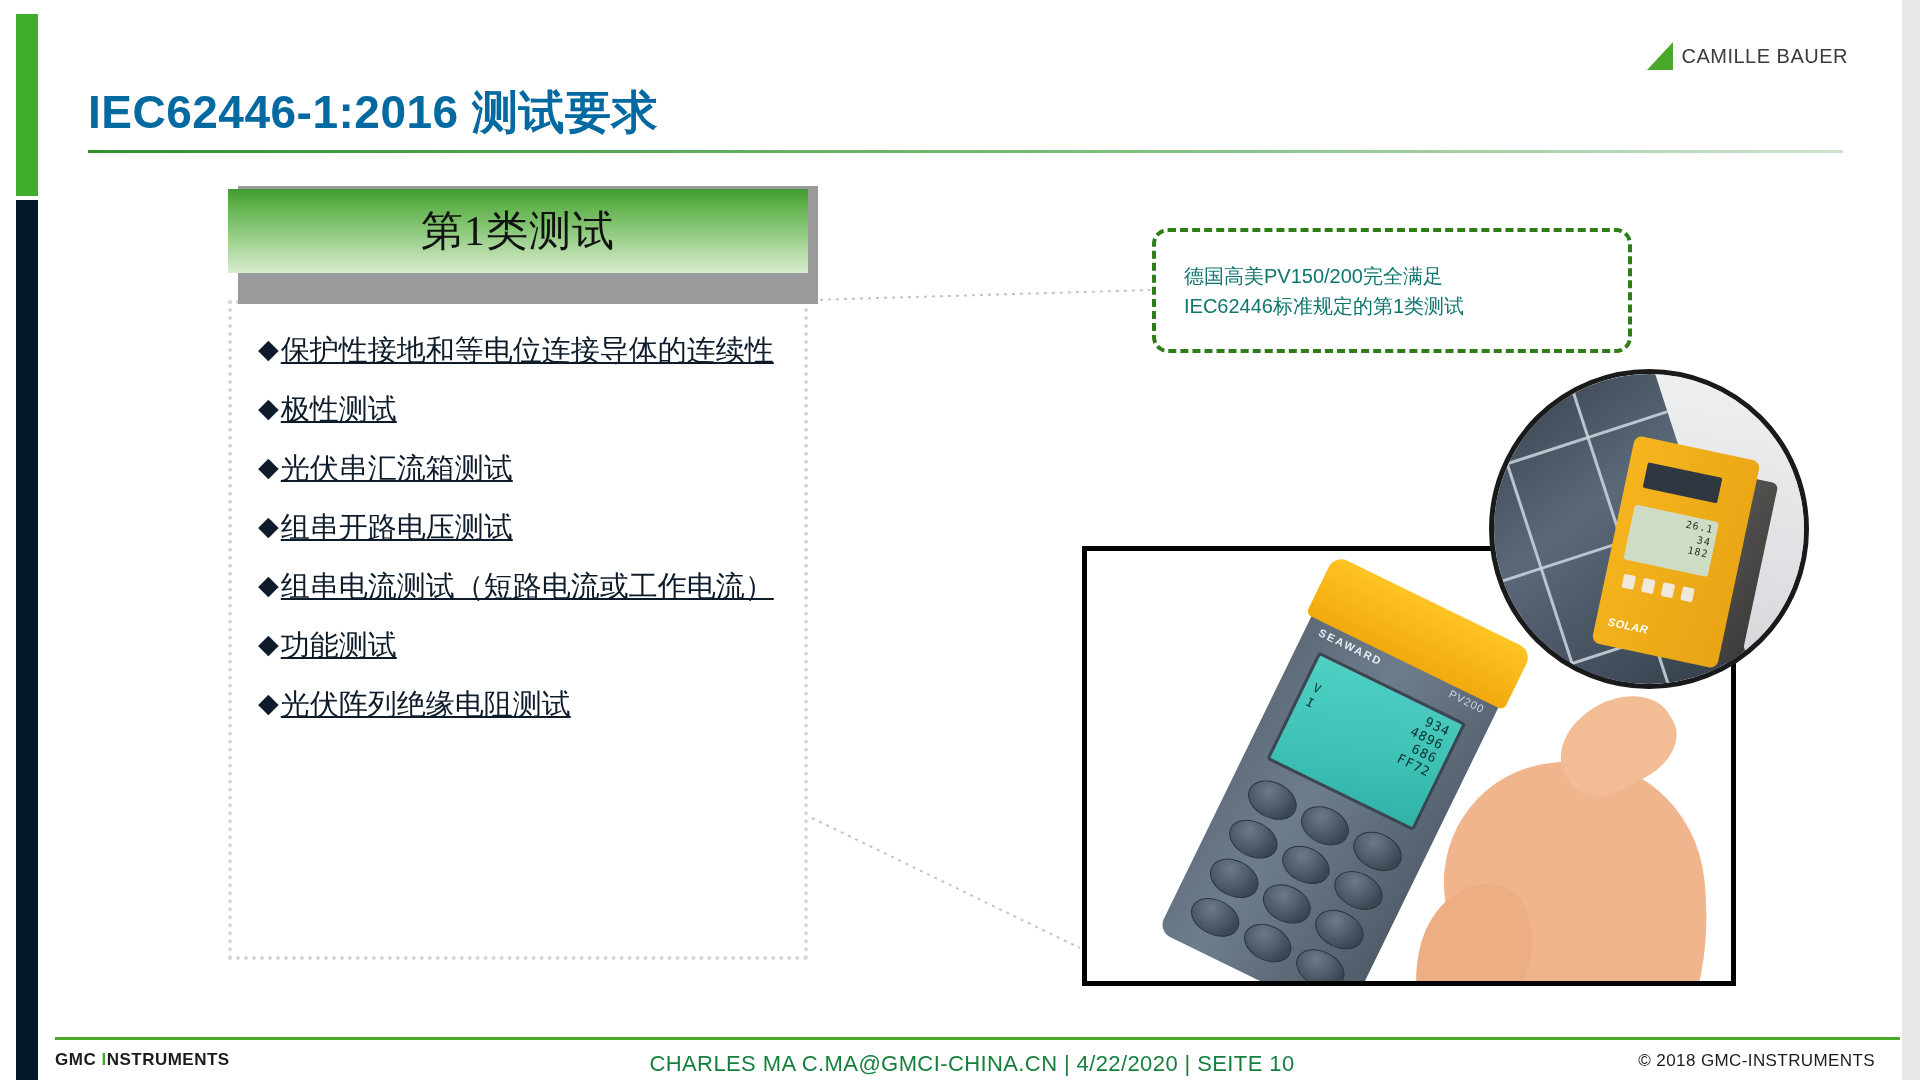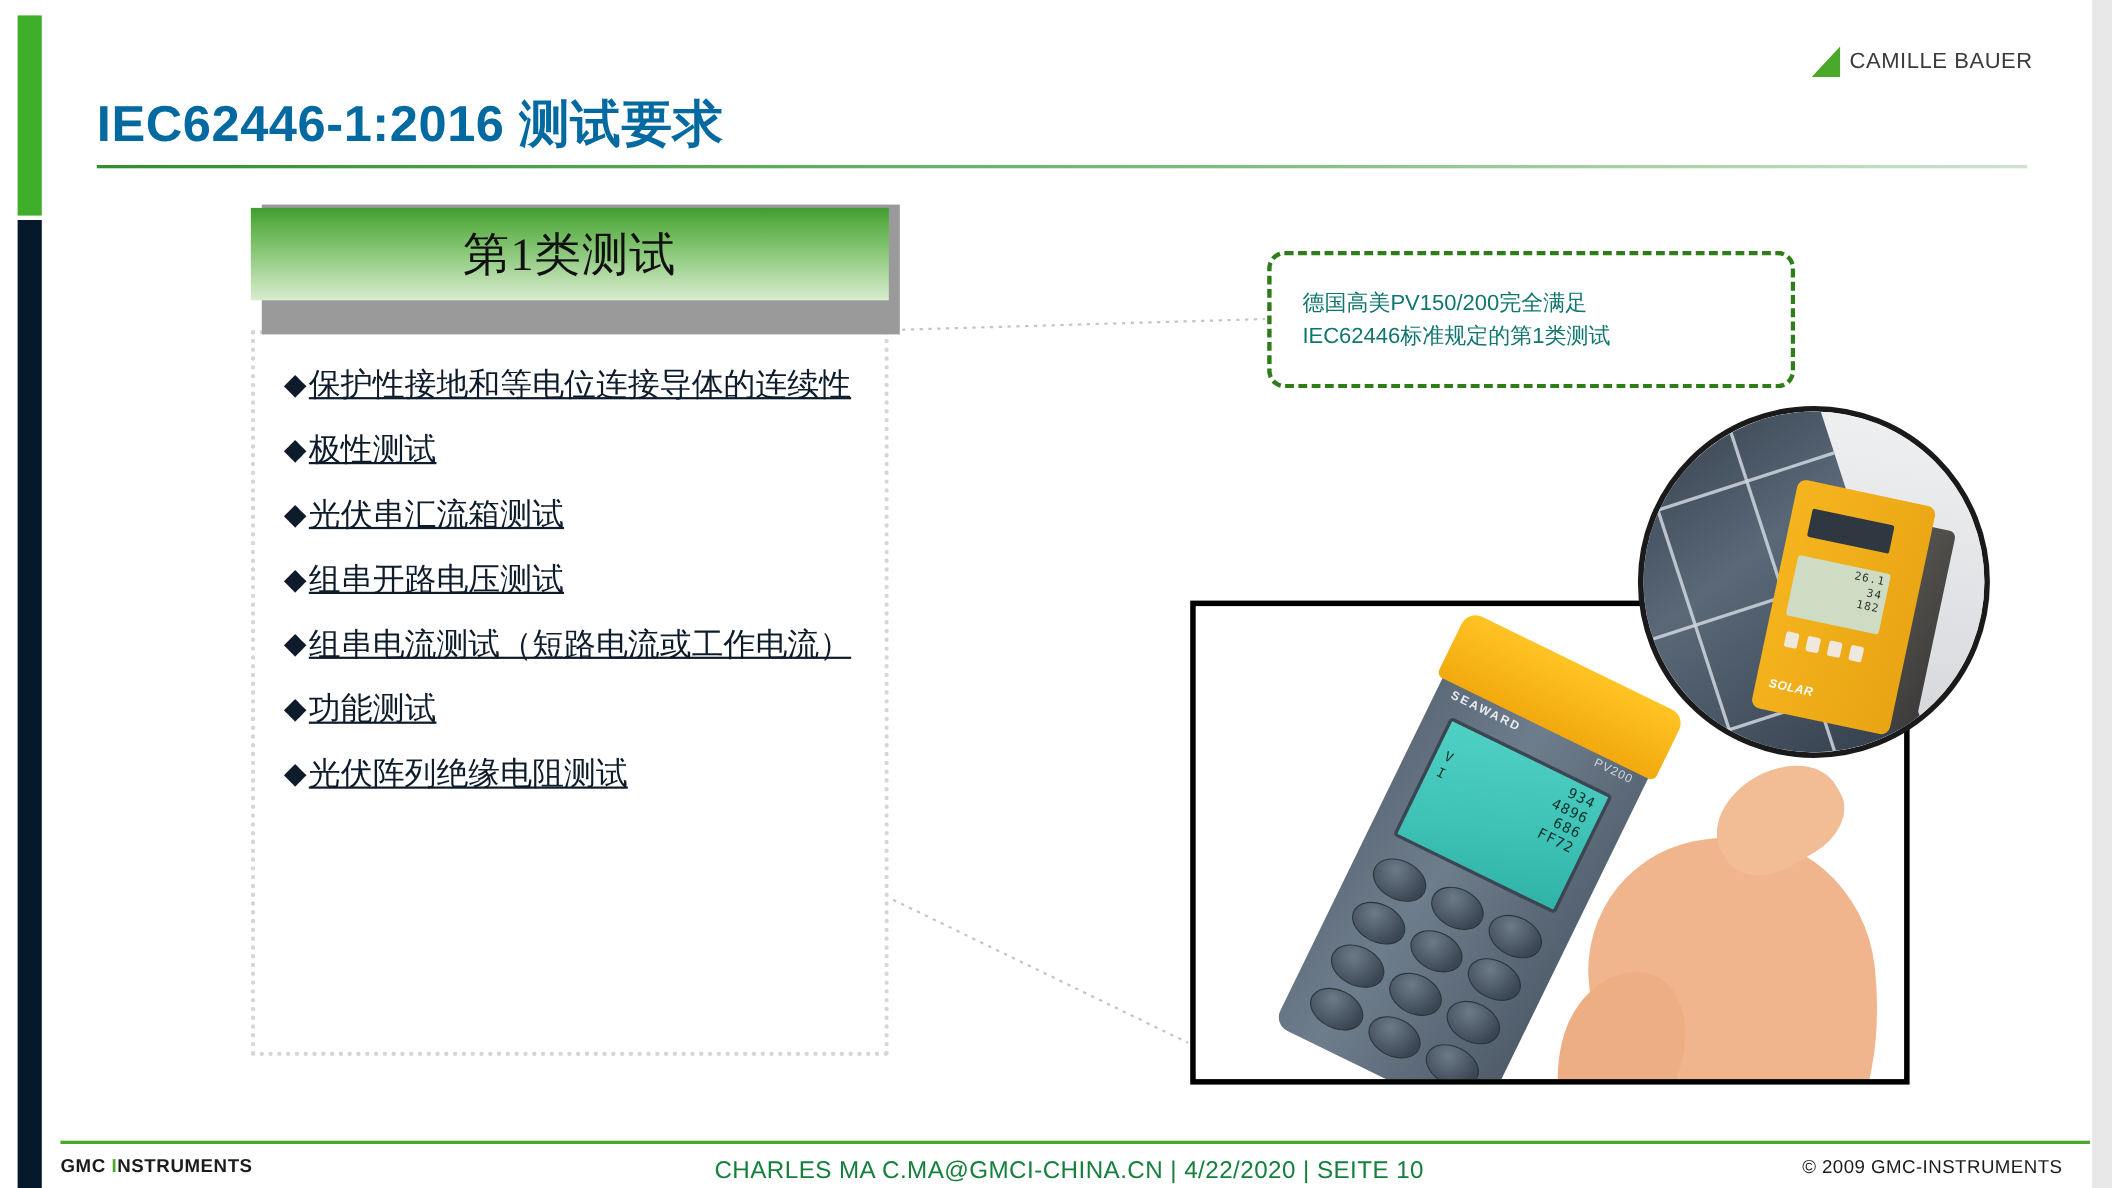--- a/index.html
+++ b/index.html
@@ -336,14 +336,14 @@
     <div class="survey-btn" style="left:38px;top:138px;"></div>
     <div class="survey-btn" style="left:58px;top:138px;"></div>
     <div class="survey-btn" style="left:78px;top:138px;"></div>
     <div id="survey-logo">SOLAR</div>
   </div>
 </div>
 
 <div id="footer-rule"></div>
 <div id="footer-left"><span>GMC </span><span class="accent">I</span><span>NSTRUMENTS</span></div>
 <div id="footer-center">CHARLES MA    C.MA@GMCI-CHINA.CN | 4/22/2020 | SEITE 10</div>
-<div id="footer-right">© 2009 GMC-INSTRUMENTS</div>
+<div id="footer-right">© 2018 GMC-INSTRUMENTS</div>
 <div id="footer-scroll"></div>
 
 </body></html>

